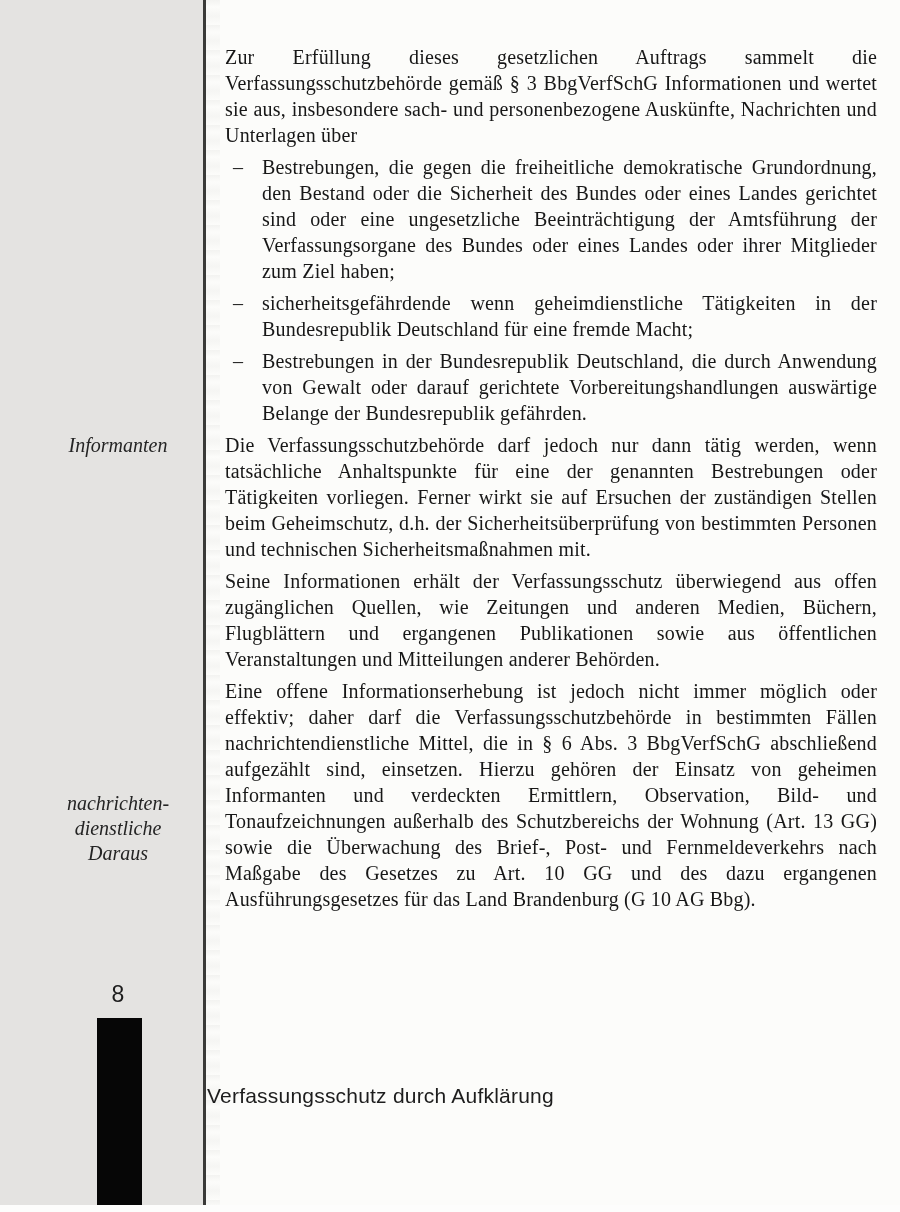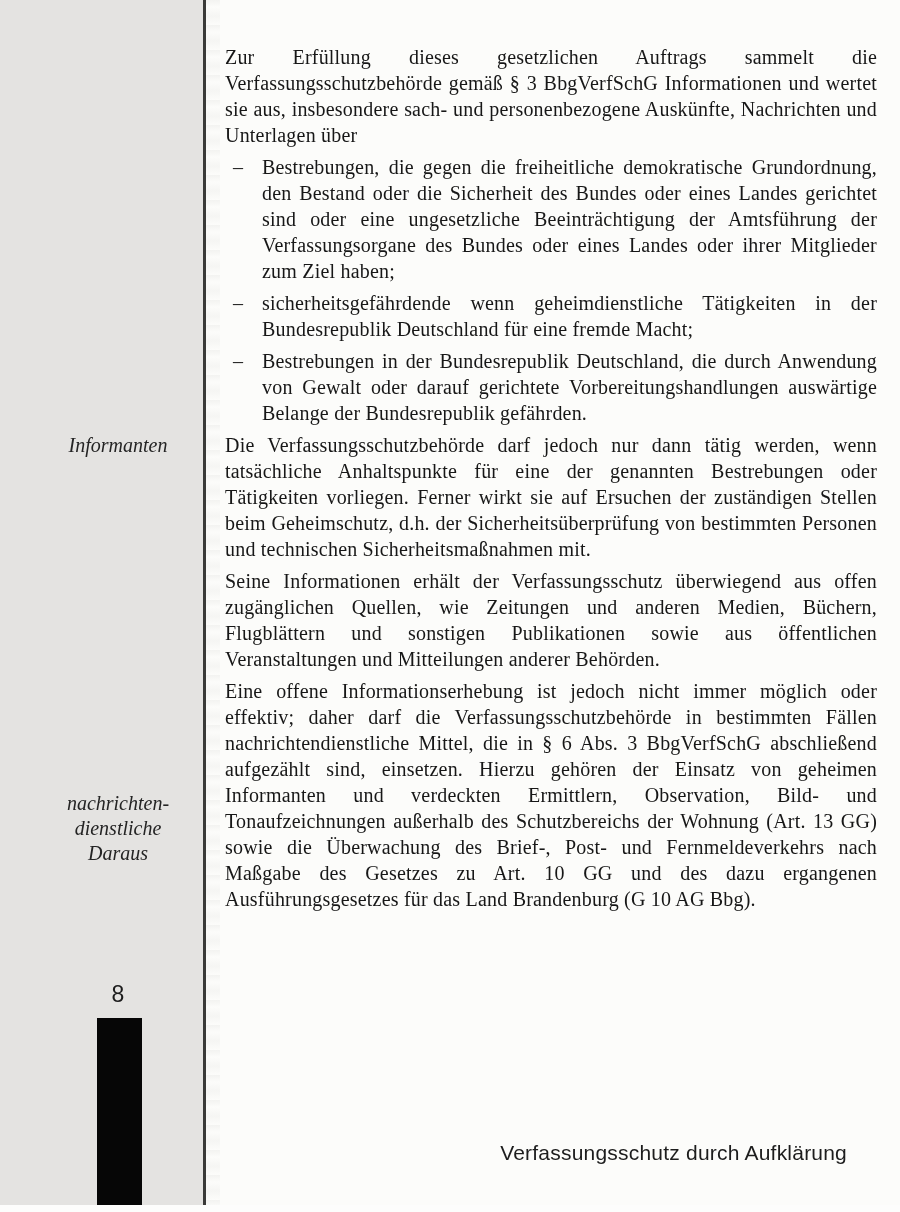--- a/index.html
+++ b/index.html
@@ -86,23 +86,23 @@
     color: #1c1c1c;
   }
   .black-bar {
     position: absolute;
     left: 97px; top: 1018px;
     width: 45px; height: 188px;
     background: var(--bar);
   }
   .footer {
     position: absolute;
-    left: 207px; top: 1141px;
+    left: 207px; top: 1084px;
     width: 640px;
-    text-align: right;
+    text-align: left;
     font-family: "Liberation Sans", sans-serif;
     font-size: 21px;
     color: #1d1d1d;
     letter-spacing: 0.01em;
   }
   .bottom-strip {
     position: absolute;
     left: 0; top: 1205px;
     width: 900px; height: 7px;
     background: #fdfdfc;
@@ -143,21 +143,21 @@
       </div>
       <div class="bullet-item">
         <span class="bullet-marker">–</span>
         <span class="bullet-text">Bestrebungen in der Bundesrepublik Deutschland, die durch Anwendung von Gewalt oder darauf gerichtete Vorbereitungshandlungen auswärtige Belange der Bundesrepublik gefährden.</span>
       </div>
     </div>
 
     <p>Die Verfassungsschutzbehörde darf jedoch nur dann tätig werden, wenn tatsächliche Anhaltspunkte für eine der genannten Bestrebungen oder Tätigkeiten vorliegen. Ferner wirkt sie auf Ersuchen der zuständigen Stellen beim Geheimschutz, d.h. der Sicherheitsüberprüfung von bestimmten Personen und technischen Sicherheitsmaßnahmen mit.</p>
 
 
-    <p>Seine Informationen erhält der Verfassungsschutz überwiegend aus offen zugänglichen Quellen, wie Zeitungen und anderen Medien, Büchern, Flugblättern und sonstigen Publikationen sowie aus öffentlichen Veranstaltungen und Mitteilungen anderer Behörden.</p>
+    <p>Seine Informationen erhält der Verfassungsschutz überwiegend aus offen zugänglichen Quellen, wie Zeitungen und anderen Medien, Büchern, Flugblättern und ergangenen Publikationen sowie aus öffentlichen Veranstaltungen und Mitteilungen anderer Behörden.</p>
 
     <p>Eine offene Informationserhebung ist jedoch nicht immer möglich oder effektiv; daher darf die Verfassungsschutzbehörde in bestimmten Fällen nachrichtendienstliche Mittel, die in § 6 Abs. 3 BbgVerfSchG abschließend aufgezählt sind, einsetzen. Hierzu gehören der Einsatz von geheimen Informanten und verdeckten Ermittlern, Observation, Bild- und Tonaufzeichnungen außerhalb des Schutzbereichs der Wohnung (Art. 13 GG) sowie die Überwachung des Brief-, Post- und Fernmeldeverkehrs nach Maßgabe des Gesetzes zu Art. 10 GG und des dazu ergangenen Ausführungsgesetzes für das Land Brandenburg (G 10 AG Bbg).</p>
 
   </div>
 
   <div class="footer">Verfassungsschutz durch Aufklärung</div>
 
   <div class="bottom-strip"></div>
 
 </div>

